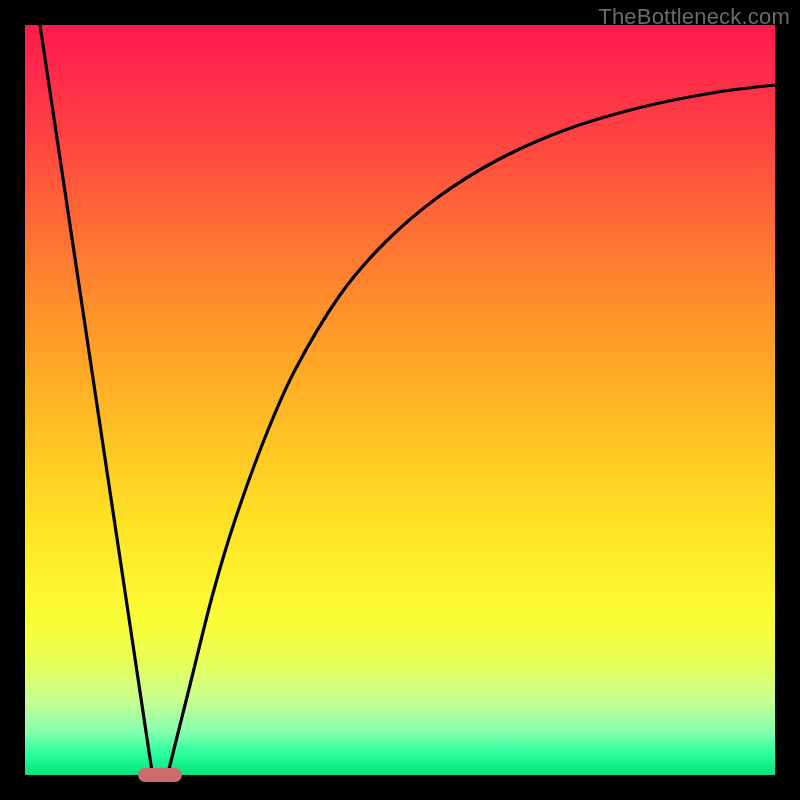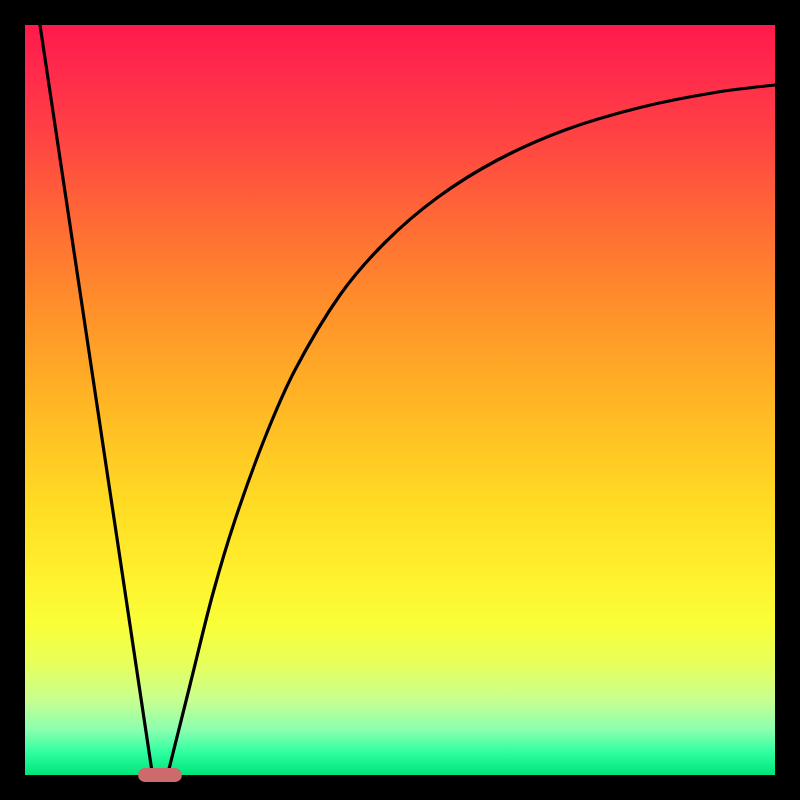--- a/index.html
+++ b/index.html
@@ -65,20 +65,21 @@
     border-radius: 7px;
     z-index: 4;
     transform: translate(-50%, -50%);
   }
 </style>
 </head>
 <body>
 
 <div class="chart-container">
 
+  <div class="watermark">TheBottleneck.com</div>
 
   <div class="plot-area">
 
     <svg class="curve-layer" viewBox="0 0 750 750" preserveAspectRatio="none">
       <path d="M15.00 0.00 L127.50 750.00" id="path-left" fill="none" stroke="#000" stroke-width="3.2" stroke-linecap="round"></path>
       <path d="M 142.50 750.00 C 146.25 735.00, 157.50 690.00, 165.00 660.00 C 172.50 630.00, 180.00 597.50, 187.50 570.00 C 195.00 542.50, 201.25 521.25, 210.00 495.00 C 218.75 468.75, 230.00 437.50, 240.00 412.50 C 250.00 387.50, 257.50 368.75, 270.00 345.00 C 282.50 321.25, 300.00 291.25, 315.00 270.00 C 330.00 248.75, 343.75 233.75, 360.00 217.50 C 376.25 201.25, 393.75 186.25, 412.50 172.50 C 431.25 158.75, 451.25 146.25, 472.50 135.00 C 493.75 123.75, 516.25 113.75, 540.00 105.00 C 563.75 96.25, 590.00 88.75, 615.00 82.50 C 640.00 76.25, 667.50 71.25, 690.00 67.50 C 712.50 63.75, 740.00 61.25, 750.00 60.00" id="path-right" fill="none" stroke="#000" stroke-width="3.2" stroke-linecap="round"></path>
     </svg>
 
     <div class="marker" id="marker" style="left: 135px; top: 750px; background: rgb(204, 106, 108);"></div>
 

